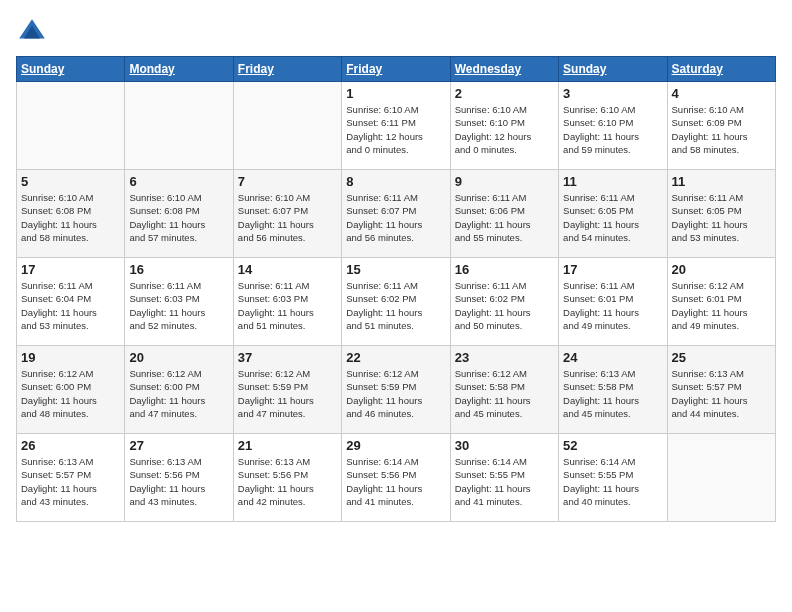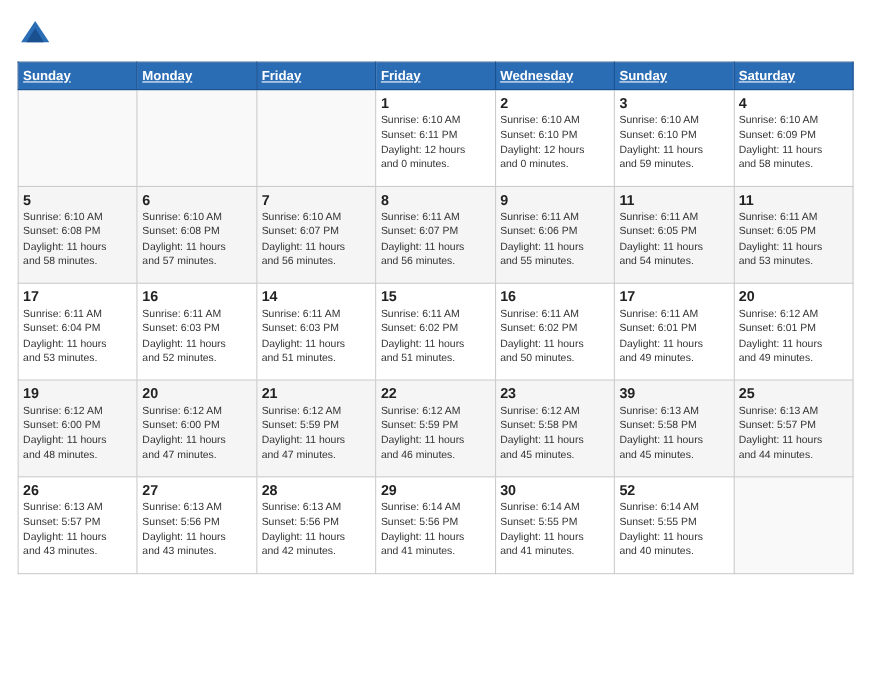--- a/index.html
+++ b/index.html
@@ -262,72 +262,72 @@
 and 48 minutes.</div>
         </td>
         <td>
           <span class="day-num">20</span>
           <div class="cell-info" style="white-space: pre-line;">Sunrise: 6:12 AM
 Sunset: 6:00 PM
 Daylight: 11 hours
 and 47 minutes.</div>
         </td>
         <td>
+          <span class="day-num">37</span>
+          <div class="cell-info" style="white-space: pre-line;">Sunrise: 6:12 AM
+Sunset: 5:59 PM
+Daylight: 11 hours
+and 47 minutes.</div>
+        </td>
+        <td>
+          <span class="day-num">22</span>
+          <div class="cell-info" style="white-space: pre-line;">Sunrise: 6:12 AM
+Sunset: 5:59 PM
+Daylight: 11 hours
+and 46 minutes.</div>
+        </td>
+        <td>
+          <span class="day-num">23</span>
+          <div class="cell-info" style="white-space: pre-line;">Sunrise: 6:12 AM
+Sunset: 5:58 PM
+Daylight: 11 hours
+and 45 minutes.</div>
+        </td>
+        <td>
+          <span class="day-num">24</span>
+          <div class="cell-info" style="white-space: pre-line;">Sunrise: 6:13 AM
+Sunset: 5:58 PM
+Daylight: 11 hours
+and 45 minutes.</div>
+        </td>
+        <td>
+          <span class="day-num">25</span>
+          <div class="cell-info" style="white-space: pre-line;">Sunrise: 6:13 AM
+Sunset: 5:57 PM
+Daylight: 11 hours
+and 44 minutes.</div>
+        </td>
+      </tr>
+      <tr>
+        <td>
+          <span class="day-num">26</span>
+          <div class="cell-info" style="white-space: pre-line;">Sunrise: 6:13 AM
+Sunset: 5:57 PM
+Daylight: 11 hours
+and 43 minutes.</div>
+        </td>
+        <td>
+          <span class="day-num">27</span>
+          <div class="cell-info" style="white-space: pre-line;">Sunrise: 6:13 AM
+Sunset: 5:56 PM
+Daylight: 11 hours
+and 43 minutes.</div>
+        </td>
+        <td>
           <span class="day-num">21</span>
-          <div class="cell-info" style="white-space: pre-line;">Sunrise: 6:12 AM
-Sunset: 5:59 PM
-Daylight: 11 hours
-and 47 minutes.</div>
-        </td>
-        <td>
-          <span class="day-num">22</span>
-          <div class="cell-info" style="white-space: pre-line;">Sunrise: 6:12 AM
-Sunset: 5:59 PM
-Daylight: 11 hours
-and 46 minutes.</div>
-        </td>
-        <td>
-          <span class="day-num">23</span>
-          <div class="cell-info" style="white-space: pre-line;">Sunrise: 6:12 AM
-Sunset: 5:58 PM
-Daylight: 11 hours
-and 45 minutes.</div>
-        </td>
-        <td>
-          <span class="day-num">39</span>
-          <div class="cell-info" style="white-space: pre-line;">Sunrise: 6:13 AM
-Sunset: 5:58 PM
-Daylight: 11 hours
-and 45 minutes.</div>
-        </td>
-        <td>
-          <span class="day-num">25</span>
-          <div class="cell-info" style="white-space: pre-line;">Sunrise: 6:13 AM
-Sunset: 5:57 PM
-Daylight: 11 hours
-and 44 minutes.</div>
-        </td>
-      </tr>
-      <tr>
-        <td>
-          <span class="day-num">26</span>
-          <div class="cell-info" style="white-space: pre-line;">Sunrise: 6:13 AM
-Sunset: 5:57 PM
-Daylight: 11 hours
-and 43 minutes.</div>
-        </td>
-        <td>
-          <span class="day-num">27</span>
-          <div class="cell-info" style="white-space: pre-line;">Sunrise: 6:13 AM
-Sunset: 5:56 PM
-Daylight: 11 hours
-and 43 minutes.</div>
-        </td>
-        <td>
-          <span class="day-num">28</span>
           <div class="cell-info" style="white-space: pre-line;">Sunrise: 6:13 AM
 Sunset: 5:56 PM
 Daylight: 11 hours
 and 42 minutes.</div>
         </td>
         <td>
           <span class="day-num">29</span>
           <div class="cell-info" style="white-space: pre-line;">Sunrise: 6:14 AM
 Sunset: 5:56 PM
 Daylight: 11 hours

